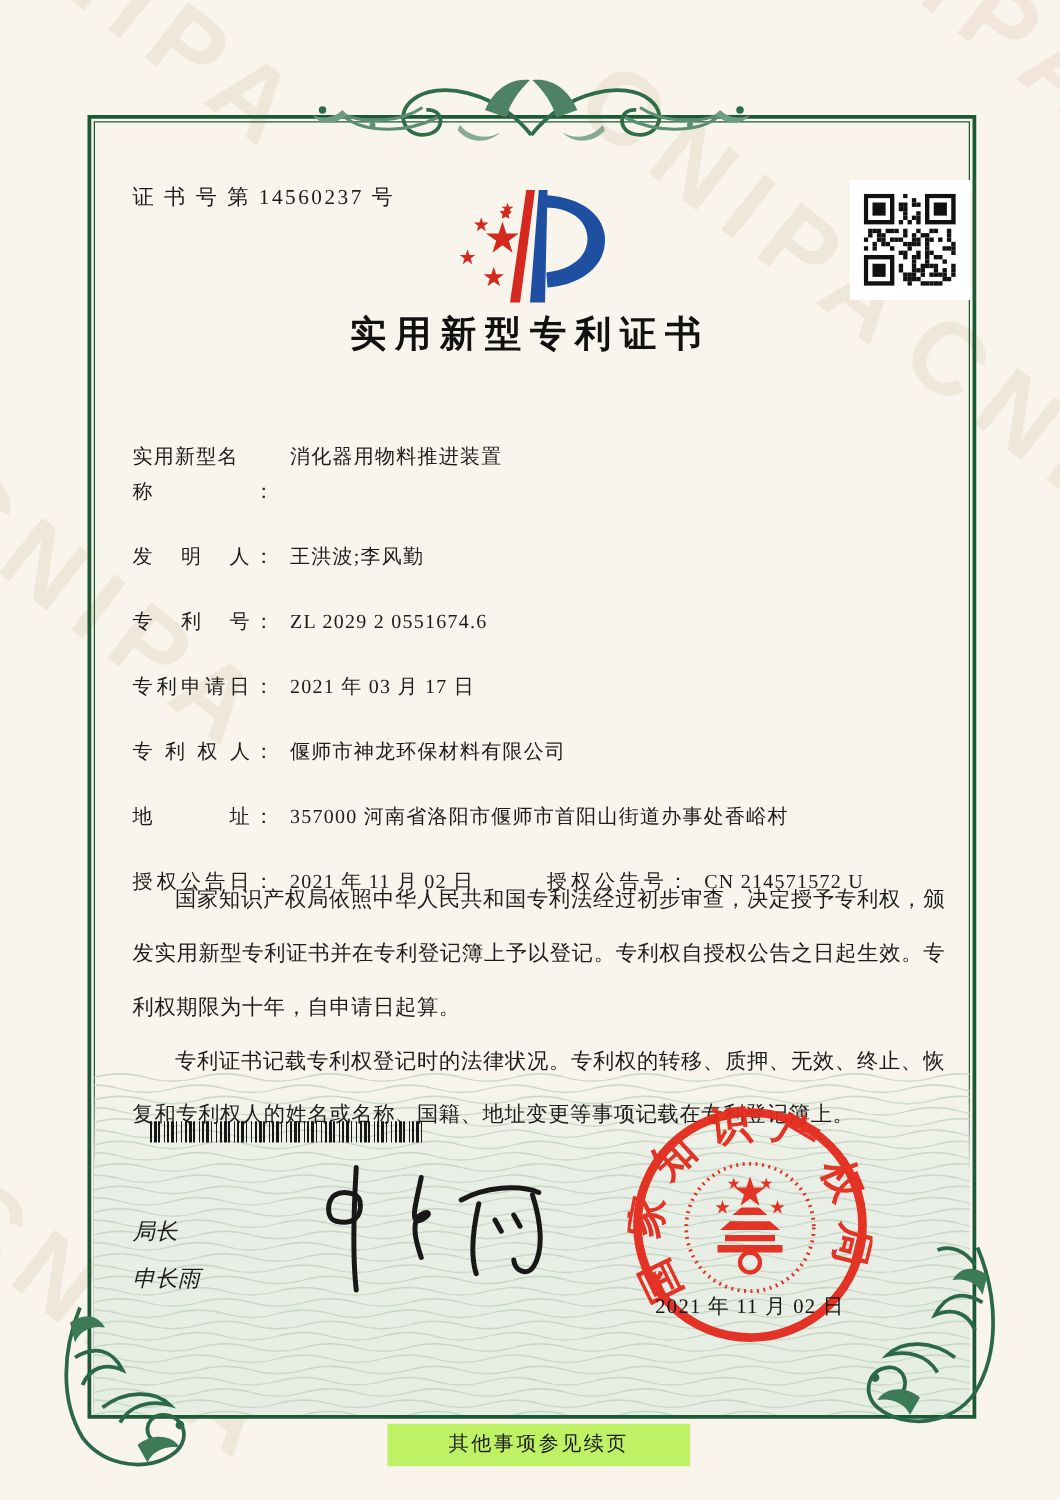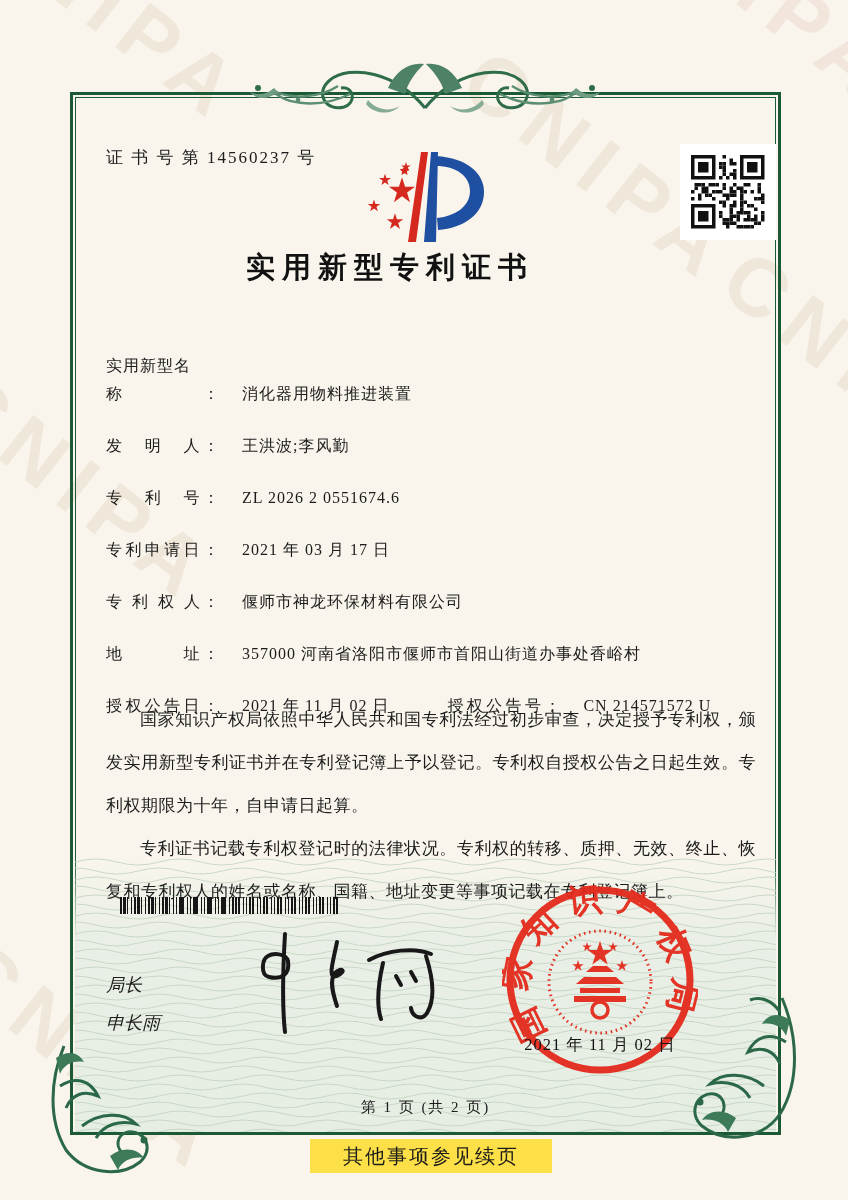--- a/index.html
+++ b/index.html
@@ -21,36 +21,36 @@
     border:3px solid #1b5a35;z-index:2;box-sizing:border-box;
   }
   .frame::after{
     content:"";position:absolute;inset:2px;border:1px solid #1b5a35;
   }
   .guilloche{
     position:absolute;left:75px;top:856px;width:701px;height:276px;z-index:3;
     background:linear-gradient(180deg, rgba(233,239,230,0) 0%, #e9efe6 30%, #e6ede3 100%);
   }
   .guilloche svg{position:absolute;left:0;top:0;}
-  .content{position:absolute;left:0;top:0;width:780px;height:1200px;z-index:5;}
+  .content{position:absolute;left:0;top:0;width:848px;height:1200px;z-index:5;}
   .cert-no{position:absolute;left:106px;top:146px;font-size:17px;letter-spacing:2px;}
   .logo{position:absolute;left:352px;top:134px;}
   .qr{position:absolute;left:680px;top:144px;width:96px;height:96px;background:#ffffff;}
   .qr svg{position:absolute;left:11px;top:11px;}
   .title{
     position:absolute;left:0;right:0;top:248px;text-align:center;
     font-size:29px;font-weight:bold;letter-spacing:7px;color:#111;
   }
   .rows{position:absolute;left:106px;top:352px;width:650px;font-size:16px;}
-  .row{display:flex;align-items:flex-end;line-height:28px;margin-bottom:24px;}
+  .row{display:flex;align-items:flex-start;line-height:28px;margin-bottom:24px;}
   .lbl{
     flex:none;display:inline-block;width:114px;
     text-align-last:justify;text-justify:inter-character;letter-spacing:1px;
   }
-  .val{margin-left:22px;letter-spacing:1px;white-space:nowrap;font-family:Liberation Serif, serif;}
+  .val{margin-left:12px;letter-spacing:1px;white-space:nowrap;font-family:Liberation Serif, serif;}
   .pair2{margin-left:58px;display:flex;align-items:baseline;}
   .paras{
     position:absolute;left:106px;top:698px;width:650px;
     font-size:17px;line-height:43px;text-align:justify;letter-spacing:0.5px;
   }
   .paras p{margin:0;text-indent:2em;}
   .barcode{
     position:absolute;left:120px;top:897px;width:218px;height:17px;z-index:6;
     background:
       repeating-linear-gradient(90deg,#161616 0 1.5px,transparent 1.5px 3px,
@@ -64,21 +64,21 @@
   .seal-date{
     position:absolute;left:502px;top:1034px;width:196px;text-align:center;
     font-size:16.5px;letter-spacing:1px;color:#141414;z-index:7;
   }
   .page-info{
     position:absolute;left:70px;top:1098px;width:711px;text-align:center;
     font-size:15px;letter-spacing:2px;z-index:6;
   }
   .cont-note{
     position:absolute;left:310px;top:1139px;width:242px;height:34px;z-index:6;
-    background:#fde047;text-align:center;line-height:34px;font-size:20px;letter-spacing:2px;
+    background:#bef264;text-align:center;line-height:34px;font-size:16px;letter-spacing:2px;
   }
   .ornament{position:absolute;left:238px;top:52px;z-index:4;}
   .cnr-bl{position:absolute;left:26px;top:1028px;z-index:6;}
   .cnr-br{position:absolute;left:664px;top:986px;z-index:6;}
 </style>
 </head>
 <body>
 
 <span class="wm" style="left:-50px;top:-40px;">CNIPA</span>
 <span class="wm pink" style="left:600px;top:-60px;">CNIPA</span>
@@ -324,21 +324,21 @@
     <div class="row">
       <span class="lbl">实用新型名称：</span>
       <span class="val">消化器用物料推进装置</span>
     </div>
     <div class="row">
       <span class="lbl">发　明　人：</span>
       <span class="val">王洪波;李风勤</span>
     </div>
     <div class="row">
       <span class="lbl">专　利　号：</span>
-      <span class="val">ZL 2026 2 0551674.6</span>
+      <span class="val">ZL 2029 2 0551674.6</span>
     </div>
     <div class="row">
       <span class="lbl">专利申请日：</span>
       <span class="val">2021 年 03 月 17 日</span>
     </div>
     <div class="row">
       <span class="lbl">专 利 权 人：</span>
       <span class="val">偃师市神龙环保材料有限公司</span>
     </div>
     <div class="row">
@@ -397,15 +397,14 @@
       <path d="M0,-12 L2.7,-3.7 L11.4,-3.7 L4.4,1.4 L7,9.7 L0,4.6 L-7,9.7 L-4.4,1.4 L-11.4,-3.7 L-2.7,-3.7 Z" transform="translate(111,65) scale(0.42)"></path>
       <path d="M84,90 H112 L105,84 H91 Z"></path>
       <path d="M74,102 H122 L114,95 H82 Z"></path>
       <rect x="78" y="106" width="40" height="5"></rect>
       <rect x="72" y="114" width="52" height="6"></rect>
       <circle cx="98" cy="128" r="8" fill="none" stroke="#e32a1c" stroke-width="3.5"></circle>
     </g>
   </svg>
   <div class="seal-date">2021 年 11 月 02 日</div>
 
-  <div class="page-info">第 1 页 (共 2 页)</div>
   <div class="cont-note">其他事项参见续页</div>
 </div>
 
 </body></html>

